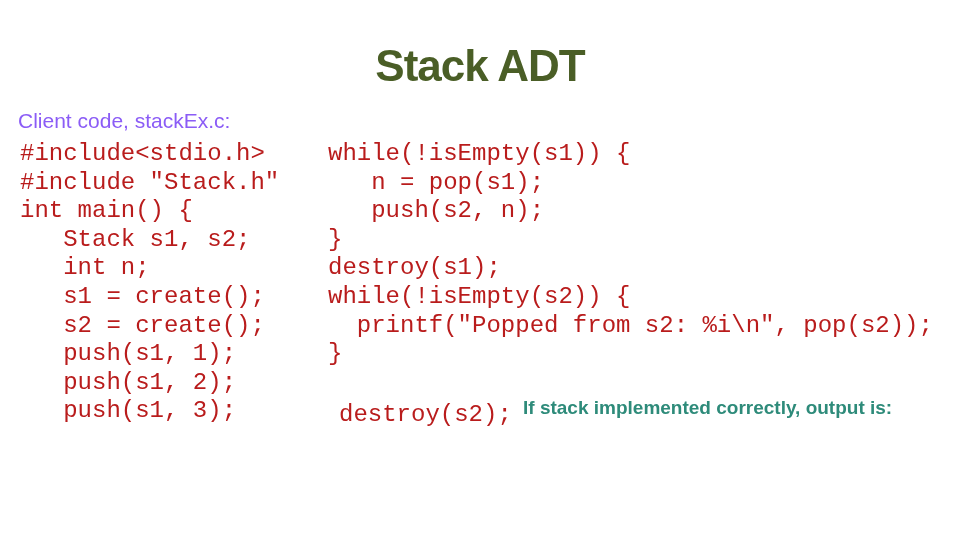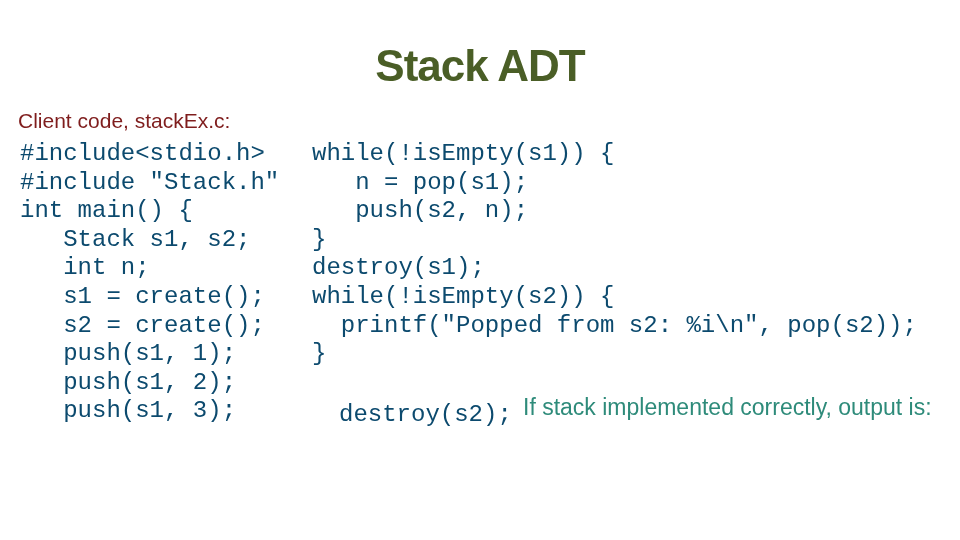--- a/index.html
+++ b/index.html
@@ -28,42 +28,42 @@
     color: #4a5e26;
     letter-spacing: -1px;
   }
   .client-heading {
     position: absolute;
     left: 18px;
     top: 108px;
     font-family: "Liberation Sans", sans-serif;
     font-size: 21px;
     line-height: 26px;
-    color: #7f1d1d;
+    color: #8b5cf6;
   }
   pre.code {
     position: absolute;
     margin: 0;
     font-family: "Liberation Mono", monospace;
     font-size: 24px;
     line-height: 28.6px;
-    color: #0c4a6e;
+    color: #b91c1c;
     white-space: pre;
   }
   .code-left   { left: 20px;  top: 140px; }
-  .code-right  { left: 312px; top: 140px; }
+  .code-right  { left: 328px; top: 140px; }
   .code-destroy2 { left: 339px; top: 401px; }
   .code-brace  { left: 303px; top: 458px; }
   .output-note {
     position: absolute;
     left: 523px;
     top: 393px;
     font-family: "Liberation Sans", sans-serif;
-    font-weight: normal;
-    font-size: 23px;
+    font-weight: bold;
+    font-size: 19px;
     line-height: 29px;
     color: #2e8b7a;
   }
 </style>
 </head>
 <body>
 
 <div class="slide">
 
   <h1 class="slide-title">Stack ADT</h1>

